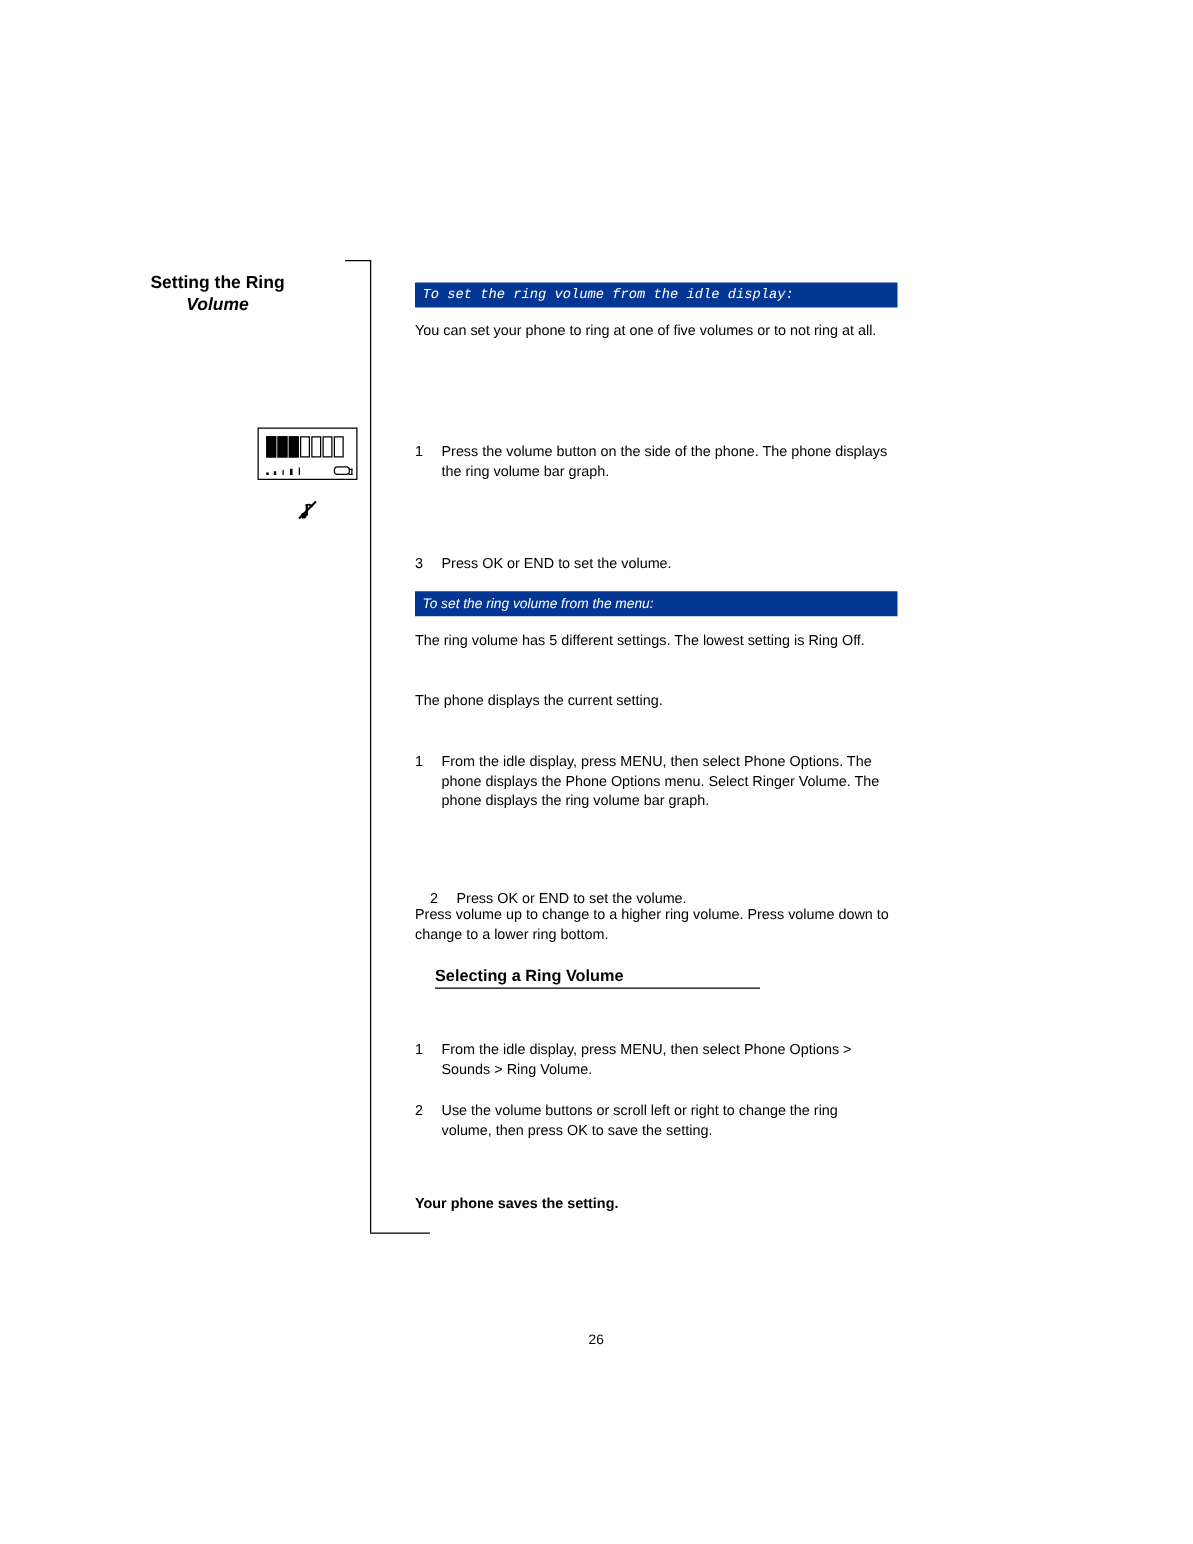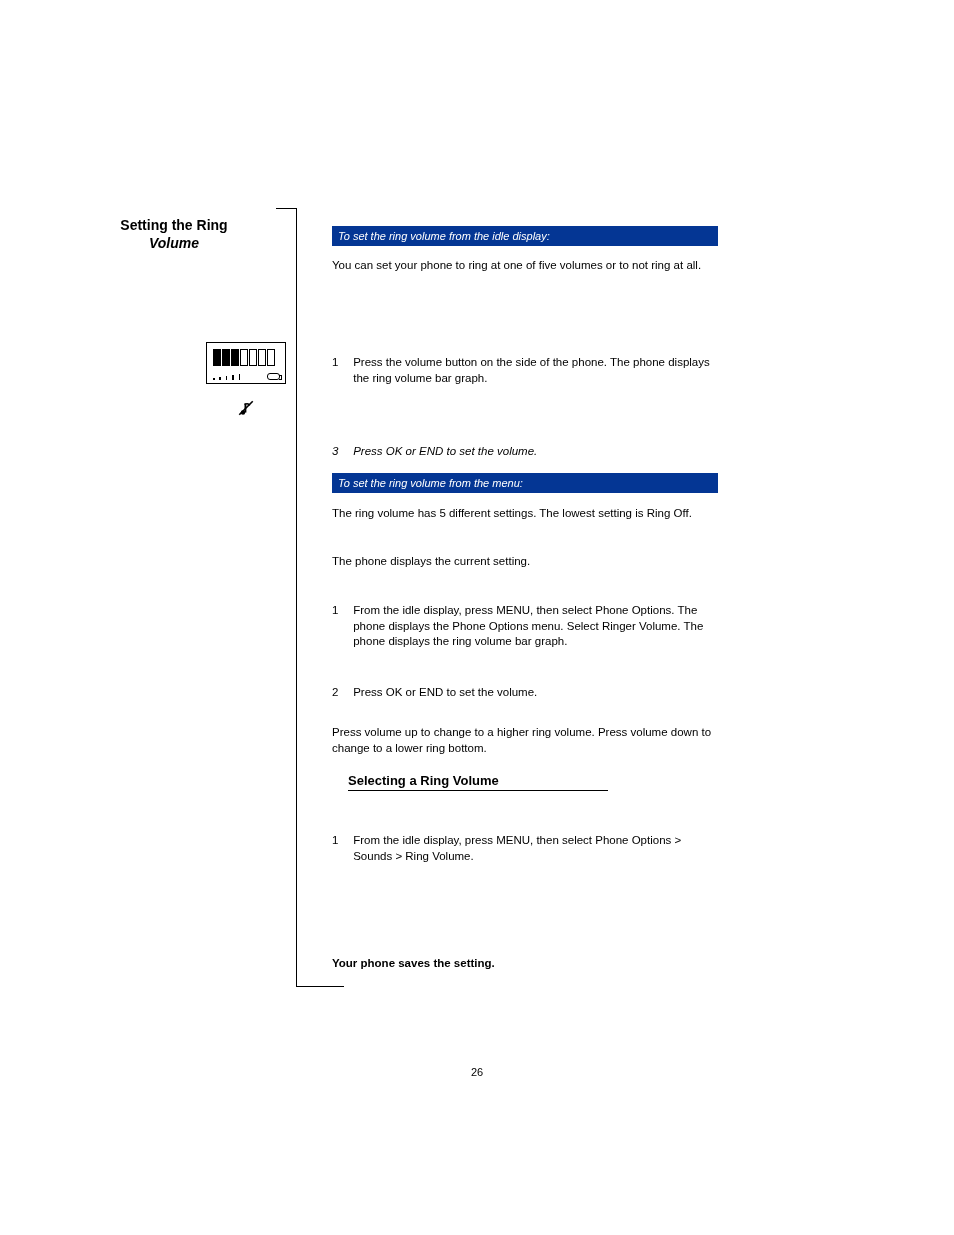--- a/index.html
+++ b/index.html
@@ -38,43 +38,43 @@
     left: 332px;
     width: 386px;
     height: 20px;
     background: #043694;
     color: #fff;
     font-size: 11px;
     font-style: italic;
     line-height: 20px;
     padding-left: 6px;
   }
-  .bar1 { top: 226px; }
+  .bar1 { top: 226px; font-family: Liberation Mono, monospace; }
   .bar2 { top: 473px; }
   .body-text {
     position: absolute;
     left: 332px;
     width: 388px;
     font-size: 11.5px;
     line-height: 1.35;
     color: #000;
   }
   .t1 { top: 258px; }
   .t2 { top: 306px; }
   .t-step { position: absolute; left: 332px; width: 388px; font-size: 11.5px; line-height: 1.35; }
   .t-step .num { display: inline-block; width: 18px; vertical-align: top; }
   .t-step .txt { display: inline-block; width: 360px; vertical-align: top; }
   .s1 { top: 355px; }
   .s2 { top: 388px; }
-  .s3 { top: 422px; font-style: italic; }
+  .s3 { top: 422px; }
   .t3 { top: 506px; }
   .t4 { top: 554px; }
   .t5 { top: 725px; }
   .s4 { top: 603px; }
-  .s5 { top: 685px; }
+  .s5 { top: 712px; margin-left: 12px; }
   .subhead {
     position: absolute;
     left: 332px;
     top: 773px;
     font-size: 13px;
     font-weight: bold;
     border-bottom: 1.5px solid #000;
     padding-bottom: 2px;
     width: 260px;
     margin-left: 16px;
@@ -241,18 +241,22 @@
 
   <div class="body-text t5">Press volume up to change to a higher ring volume. Press volume down to change to a lower ring bottom.</div>
 
   <div class="subhead">Selecting a Ring Volume</div>
 
 
   <div class="t-step s6">
     <span class="num">1</span>
     <span class="txt">From the idle display, press MENU, then select Phone Options &gt; Sounds &gt; Ring Volume.</span>
   </div>
+  <div class="t-step s7">
+    <span class="num">2</span>
+    <span class="txt">Use the volume buttons or scroll left or right to change the ring volume, then press OK to save the setting.</span>
+  </div>
 
   <div class="body-text t7">Your phone saves the setting.</div>
 
   <div class="pagenum">26</div>
 
 </div>
 
 </body></html>

